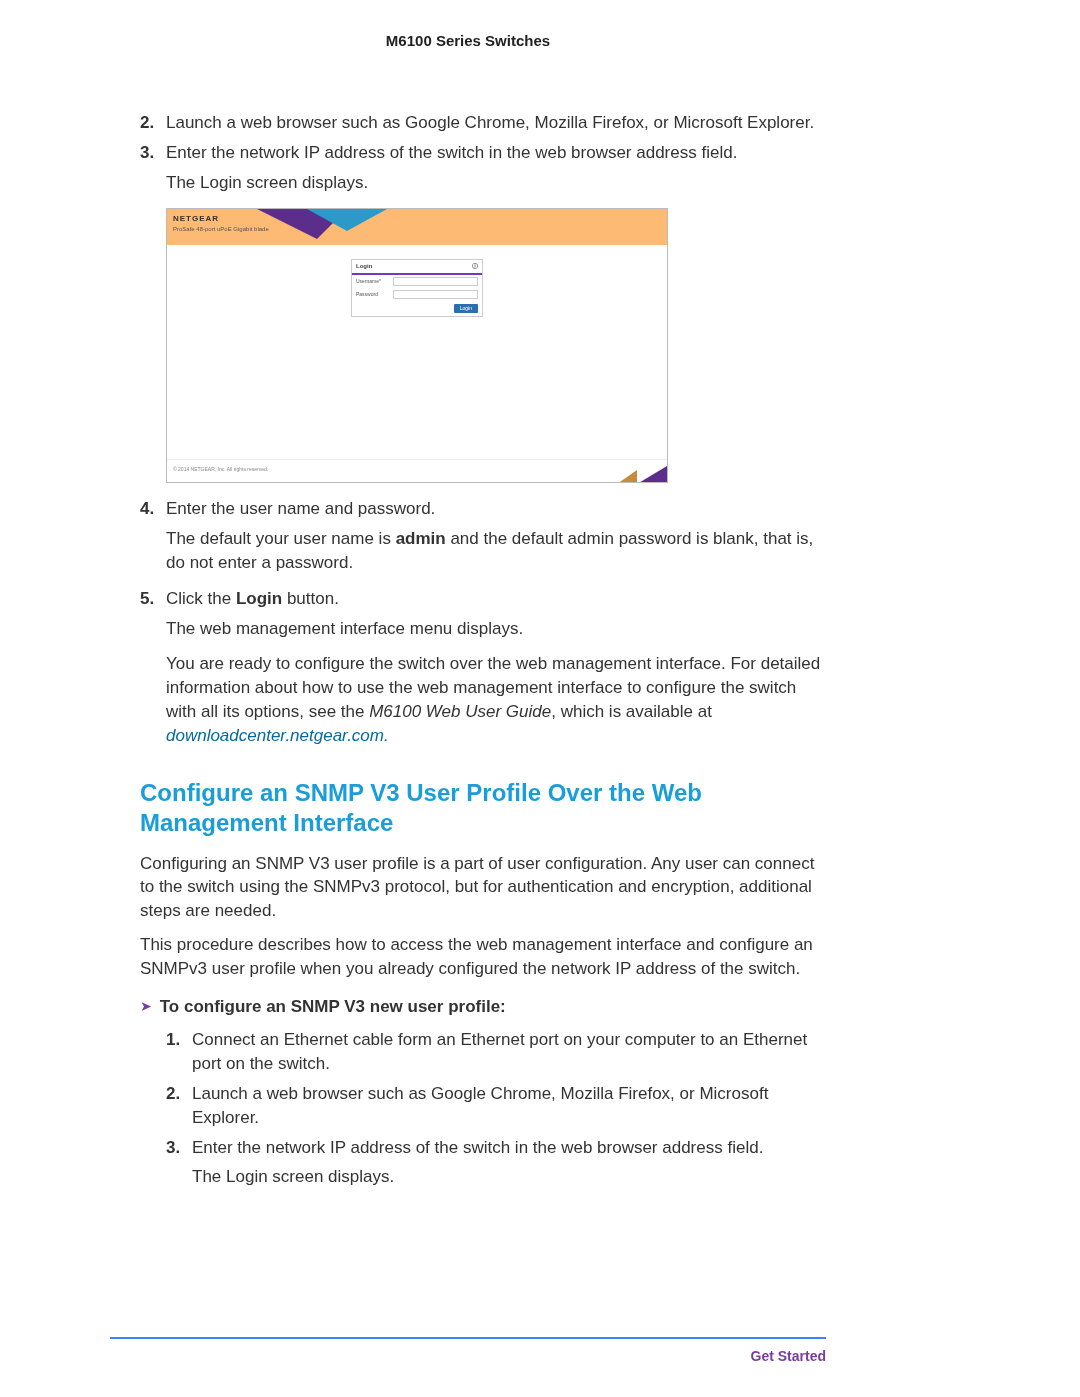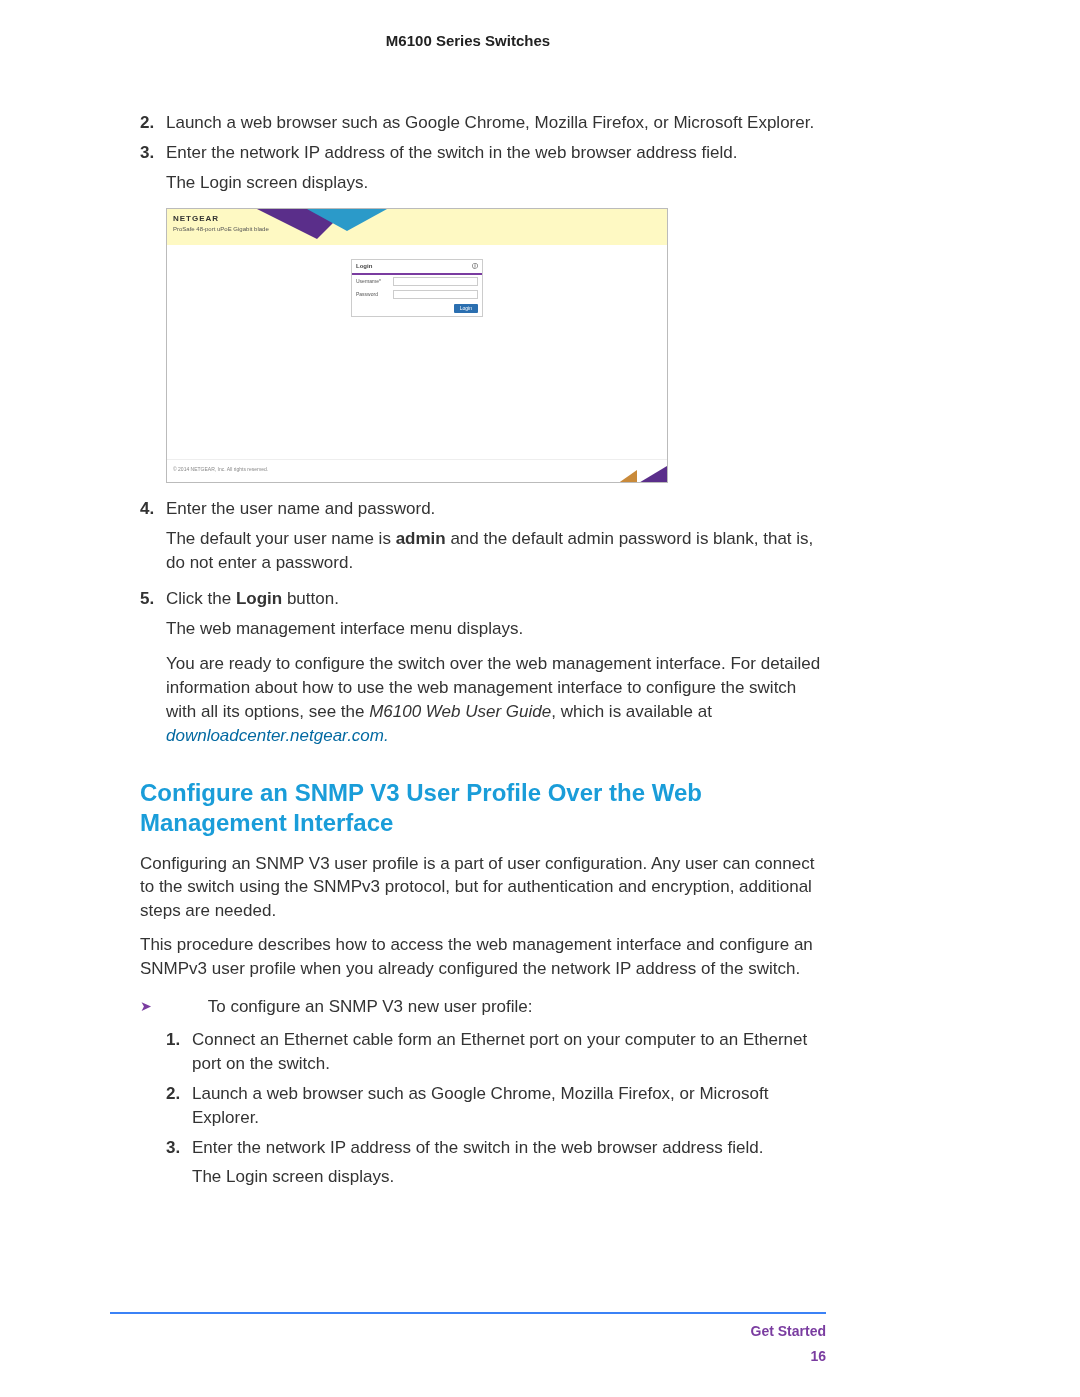--- a/index.html
+++ b/index.html
@@ -51,21 +51,21 @@
   }
   .login-figure {
     margin: 14px 0 14px 26px;
     width: 500px;
     border: 1px solid #bbb;
     background: #fff;
   }
   .login-top {
     height: 36px;
     position: relative;
-    background: #fef9c3;
+    background: #fdba74;
     overflow: hidden;
   }
   .login-top .tri-purple {
     position: absolute; left: 90px; top: 0;
     width: 0; height: 0;
     border-left: 60px solid transparent;
     border-right: 30px solid transparent;
     border-top: 30px solid #5a2e8a;
   }
   .login-top .tri-blue {
@@ -160,22 +160,21 @@
     display: flex;
     align-items: center;
     gap: 8px;
     margin: 14px 0 10px 0;
   }
   .task-head .chevron {
     color: #7a3ca0;
     font-size: 14px;
   }
   .task-head .task-title {
-    font-weight: normal;
-    margin-left: 48px;
+    font-weight: bold;
   }
   .footer {
     position: absolute;
     left: 110px;
     right: 110px;
     bottom: 30px;
     border-top: 2px solid #3b82f6;
     padding-top: 8px;
     text-align: right;
   }
@@ -296,16 +295,15 @@
         <span class="body">Enter the network IP address of the switch in the web browser address field.</span>
       </li>
     </ol>
 
     <div class="sub" style="margin-left:52px;">The Login screen displays.</div>
 
   </div>
 
   <div class="footer">
     <div class="f1">Get Started</div>
-    <div class="f2">16</div>
   </div>
 
 </div>
 
 </body></html>

